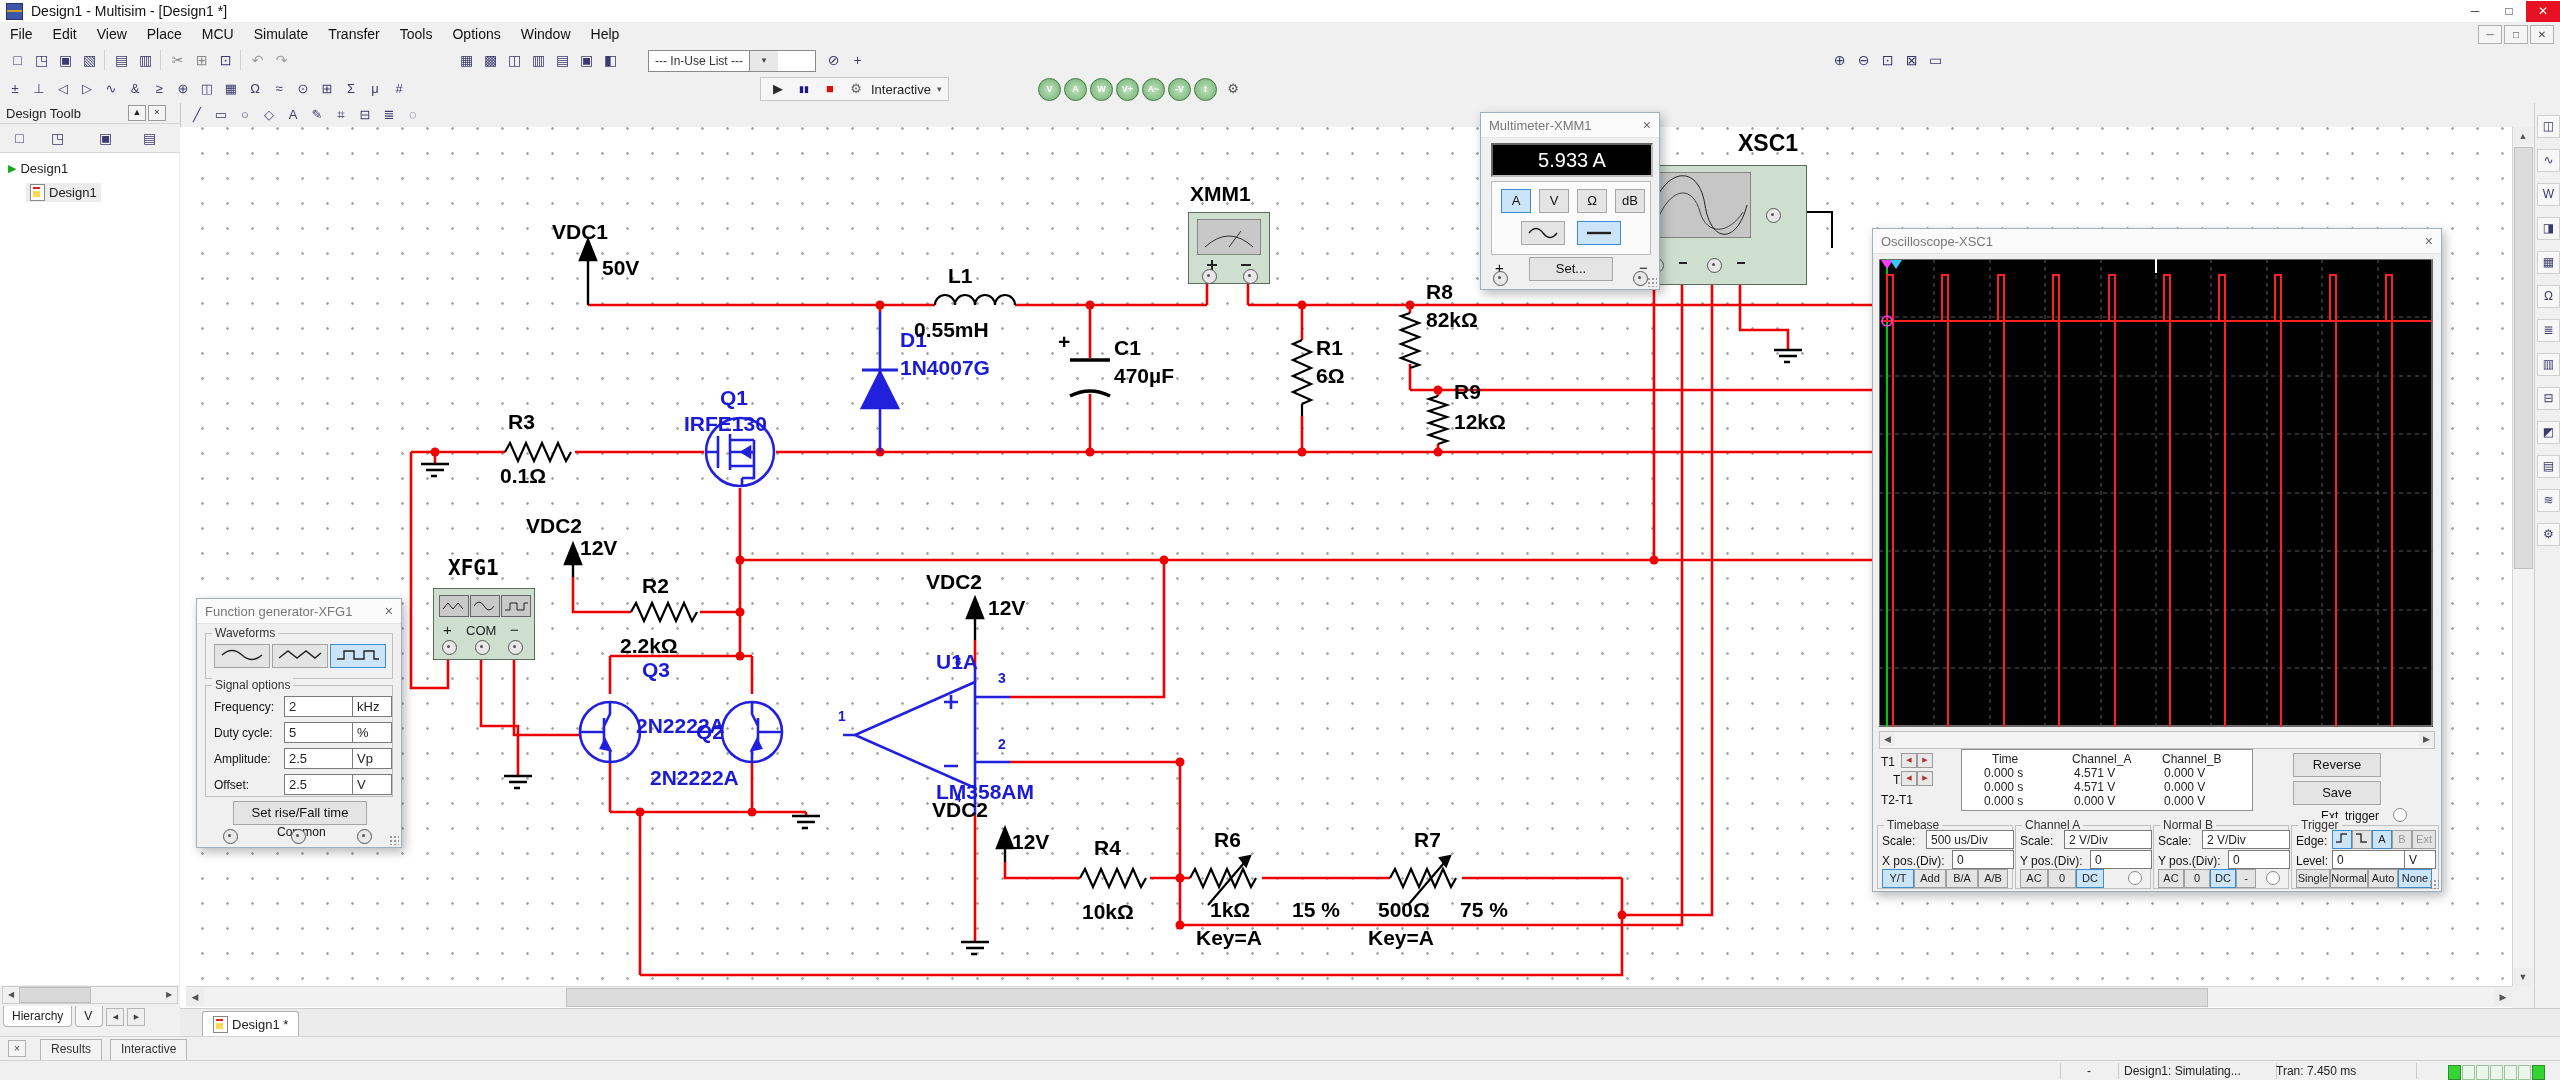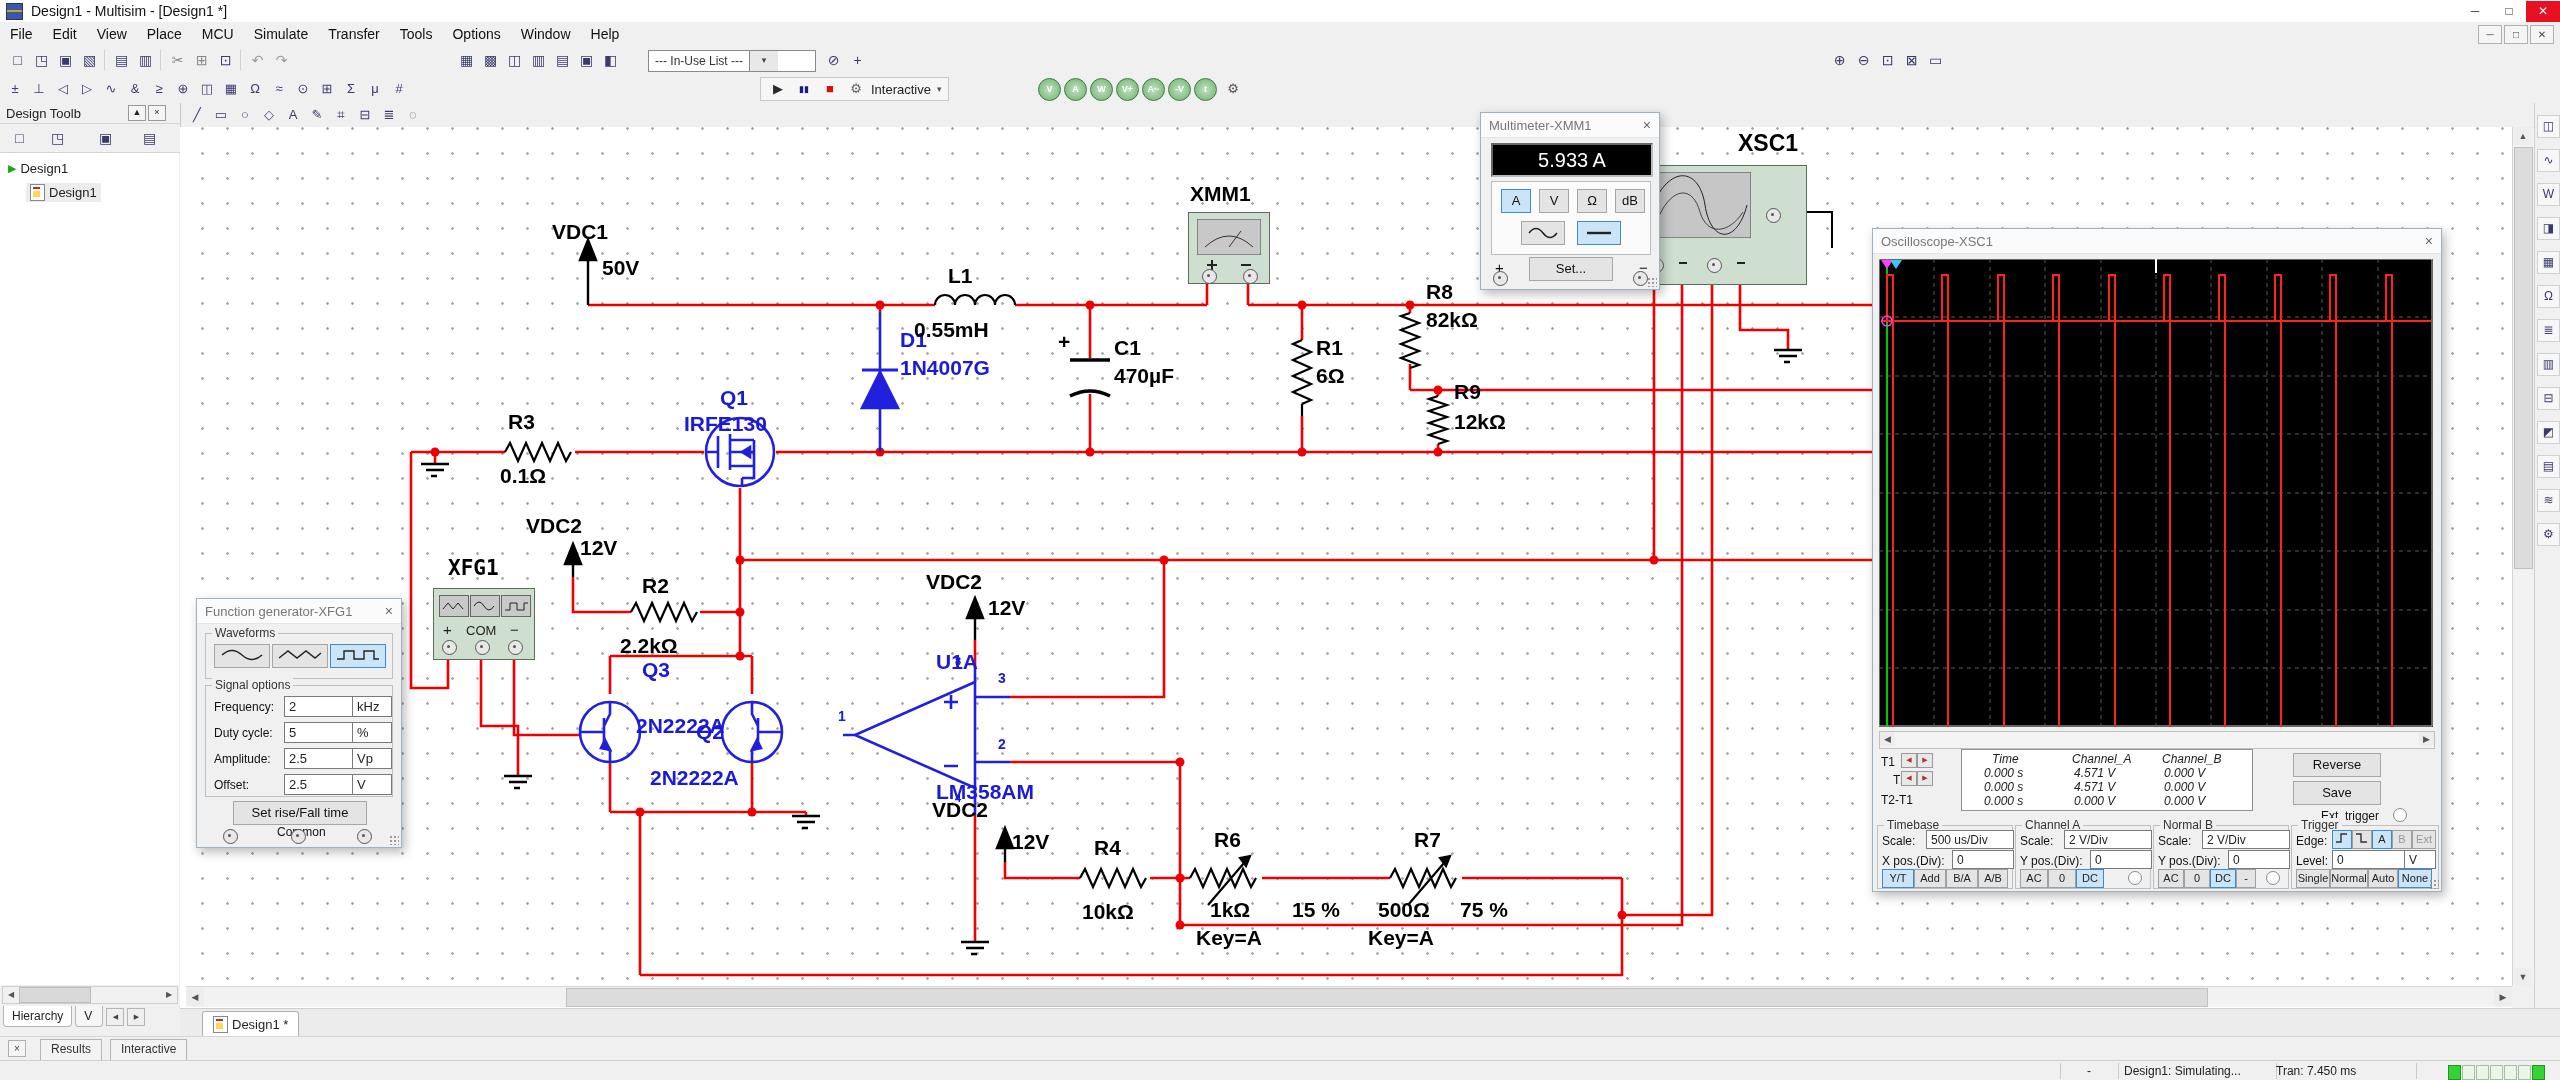--- a/index.html
+++ b/index.html
@@ -82,21 +82,21 @@
   .grp{position:absolute;border:1px solid #c0c0c0;}
   .grp .legend{position:absolute;top:-8px;left:6px;background:#f0f0f0;padding:0 3px;font-size:12px;color:#333;}
   .lbl{position:absolute;font-size:12px;color:#111;white-space:nowrap;}
   .radio{position:absolute;width:12px;height:12px;border-radius:50%;border:1px solid #8a8a8a;background:#fdfdfd;}
   .grip{position:absolute;right:2px;bottom:2px;width:10px;height:10px;
         background:radial-gradient(circle,#9a9a9a 1px,transparent 1.3px);background-size:4px 4px;}
   
   .scope-screen{position:absolute;left:6px;top:30px;width:554px;height:468px;background:#000;}
   .sbtn{position:absolute;height:17px;background:#e4e4e4;border:1px solid #a0a0a0;font-size:11px;text-align:center;line-height:16px;}
   .sbtn.sel{background:#cce4f7;border:1px solid #3c8dd0;}
-  .readout{position:absolute;left:88px;top:520px;width:290px;height:60px;background:#fff;border:1px solid #909090;font-size:12px;font-style:italic;}
+  .readout{position:absolute;left:88px;top:520px;width:290px;height:60px;background:#fff;border:1px solid #909090;font-size:12px;}
   .rcell{position:absolute;white-space:nowrap;}
   .curbtn{position:absolute;width:14px;height:13px;border:1px solid #9a9a9a;background:#e8e8e8;font-size:7px;color:#b03030;text-align:center;line-height:12px;}
   .statusbar{left:0;top:1060px;width:2560px;height:20px;background:#f0f0f0;border-top:1px solid #d0d0d0;font-size:12px;}
   .scell{position:absolute;top:2px;height:15px;border-right:1px solid #cbcbcb;font-size:12px;color:#222;padding-top:1px;}
   .tabstrip{left:180px;top:1008px;width:2380px;height:28px;background:#ececec;border-top:1px solid #cfcfcf;}
   .dtab{position:absolute;left:22px;top:2px;height:24px;background:#fff;border:1px solid #b0b0b0;border-bottom:none;display:flex;align-items:center;padding:0 10px;font-size:13px;border-radius:3px 3px 0 0;}
   .sheetbar{left:0;top:1036px;width:2560px;height:24px;background:#f0f0f0;border-top:1px solid #d6d6d6;}
   .sheettab{position:absolute;top:2px;height:19px;background:#f3f3f3;border:1px solid #b5b5b5;font-size:12px;padding:2px 10px;color:#333;}
 </style>
 </head>

